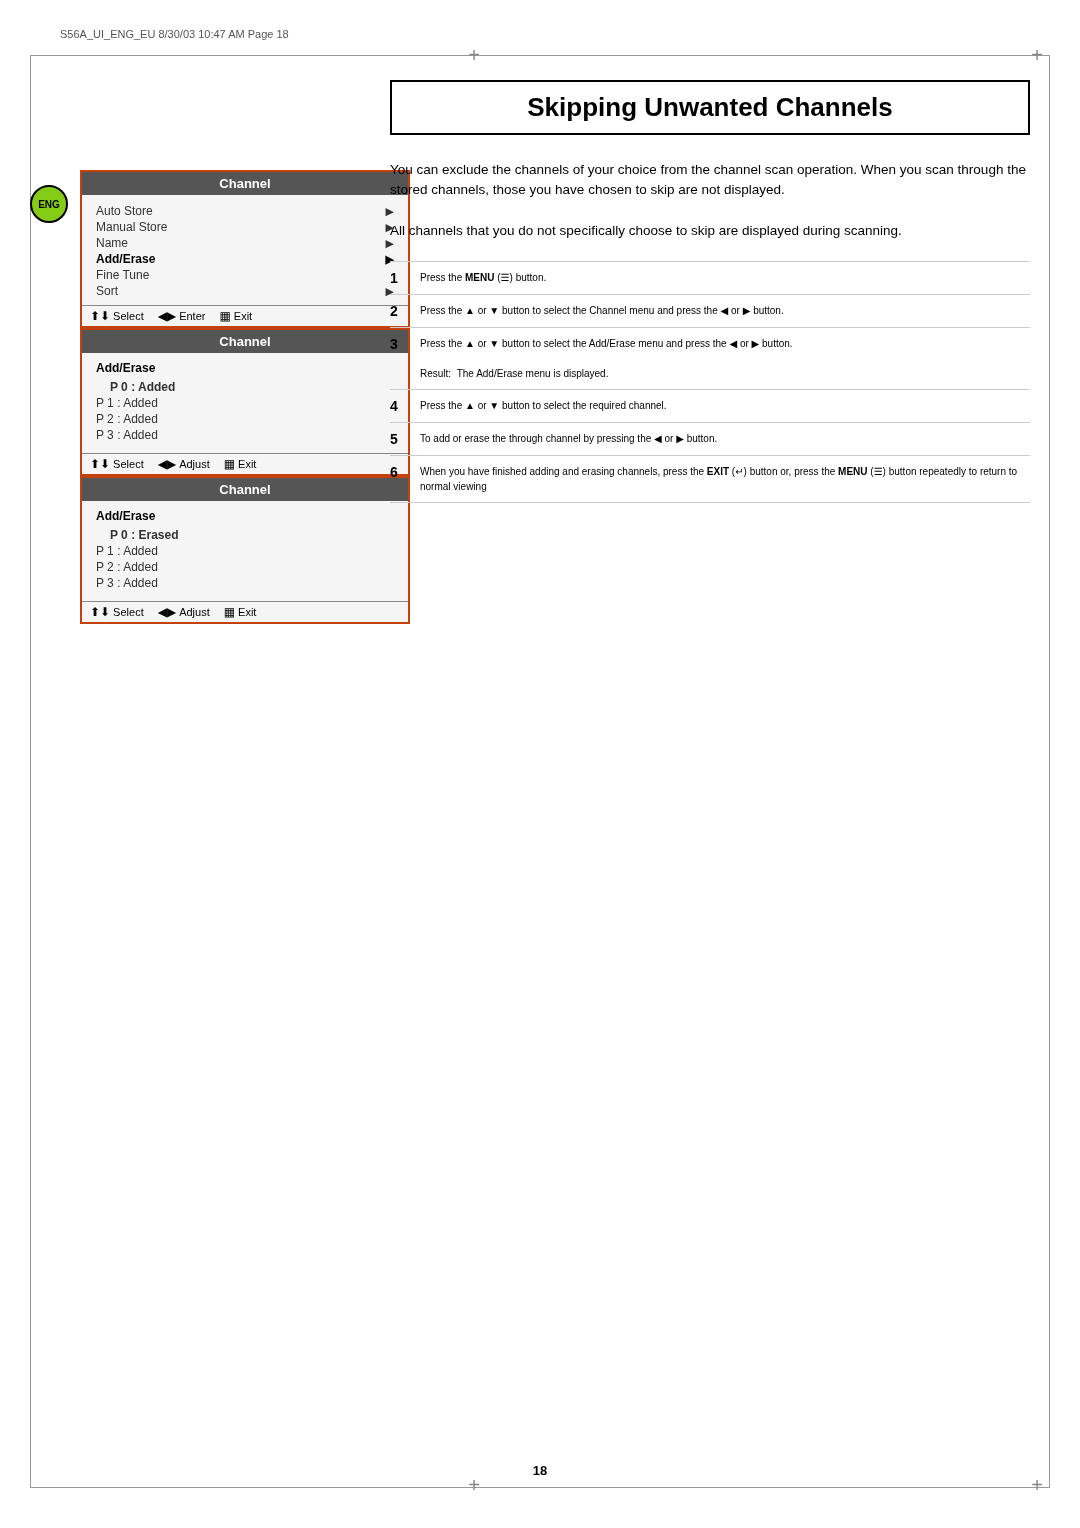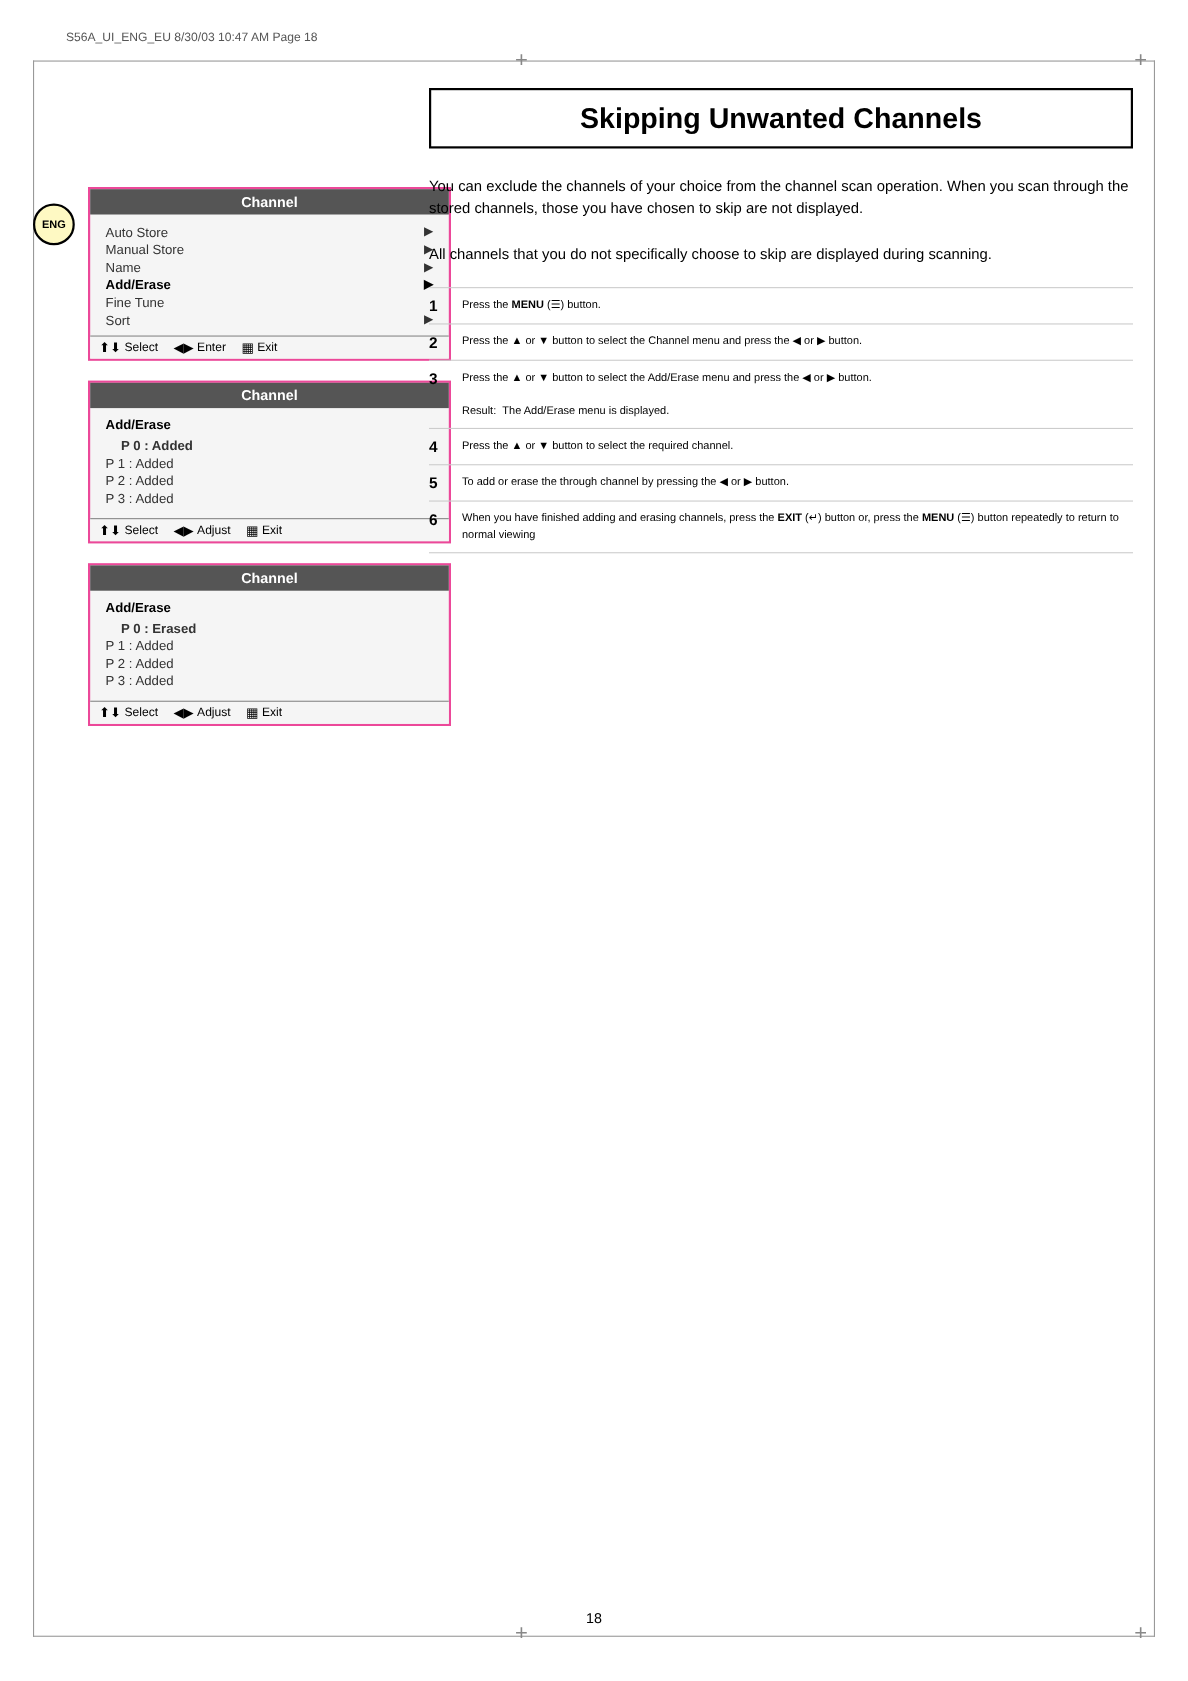--- a/index.html
+++ b/index.html
@@ -63,21 +63,21 @@
 
     
     .eng-badge {
       position: absolute;
       top: 185px; left: 30px;
       width: 38px; height: 38px;
       border: 2px solid #000;
       border-radius: 50%;
       display: flex; align-items: center; justify-content: center;
       font-size: 10px; font-weight: bold;
-      background: #fef9c3;
+      background: #84cc16;
     }
 
     
     .left-panel {
       position: absolute;
       top: 80px; left: 80px;
       width: 330px;
     }
 
     
@@ -88,41 +88,40 @@
       padding: 10px 20px;
     }
     .page-title-box h1 {
       font-size: 26px;
       font-weight: bold;
       text-align: center;
     }
 
     
     .screen-mockup {
-      border: 2px solid #ec4899;
-      margin-bottom: 18px;
+      border: 2px solid #c2410c;
       background: #f5f5f5;
       padding: 0;
     }
     .screen-header {
       background: #555;
       color: #fff;
       text-align: center;
       font-size: 13px;
       font-weight: bold;
       padding: 4px 0;
     }
     .screen-body {
       padding: 8px 14px 6px 14px;
       min-height: 100px;
     }
     .screen-body .menu-item {
       display: flex;
       justify-content: space-between;
-      align-items: flex-start;
+      align-items: center;
       font-size: 12px;
       padding: 1px 0;
       color: #333;
     }
     .screen-body .menu-item.bold {
       font-weight: bold;
       color: #000;
     }
     .screen-body .menu-item .arrow {
       font-size: 11px;
@@ -202,21 +201,21 @@
     .step-text .result-label {
     }
 
     
     .page-number {
       position: absolute;
       bottom: 50px;
       left: 50%;
       transform: translateX(-50%);
       font-size: 13px;
-      font-weight: normal;
+      font-weight: bold;
     }
   </style>
 </head>
 <body>
 
 <div class="page-border-top"></div>
 <div class="page-border-bottom"></div>
 <div class="page-border-left"></div>
 <div class="page-border-right"></div>
 

